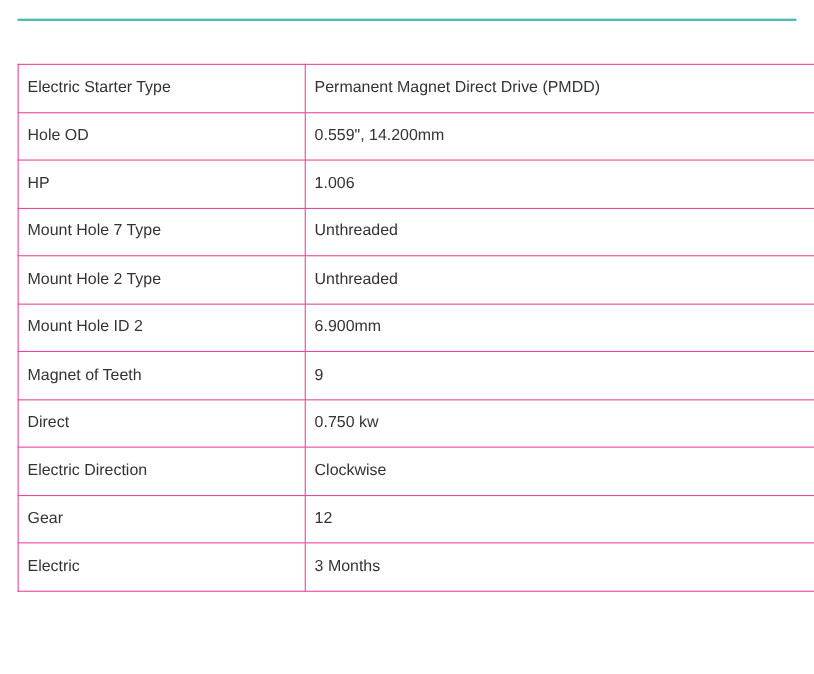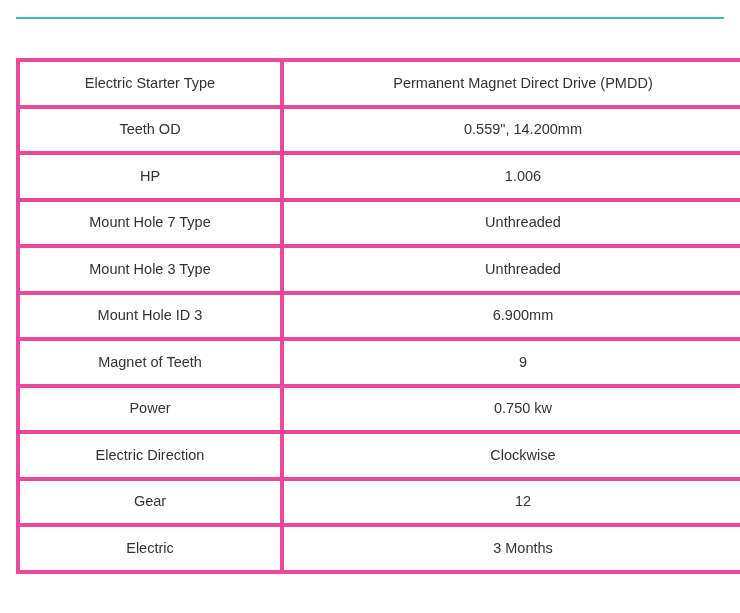--- a/index.html
+++ b/index.html
@@ -34,24 +34,23 @@
     left: 16px;
     width: 708px;
   }
   table.spec-table {
     width: 708px;
     border-collapse: collapse;
     table-layout: fixed;
     background: #ffffff;
   }
   table.spec-table td {
-    border: 4px solid #ec4899;
+    border: 1px solid #ec4899;
     height: 42.5px;
     padding: 0 8px;
-    text-align: center;
     vertical-align: middle;
     font-size: 14.5px;
     color: #333333;
     line-height: 1.3;
     font-weight: normal;
   }
   table.spec-table td.label-cell {
     width: 244px;
   }
   table.spec-table td.value-cell {
@@ -66,45 +65,45 @@
   <div class="top-rule"></div>
 
   <div class="spec-wrap">
     <table class="spec-table">
       <tbody>
         <tr>
           <td class="label-cell">Electric Starter Type</td>
           <td class="value-cell">Permanent Magnet Direct Drive (PMDD)</td>
         </tr>
         <tr>
-          <td class="label-cell">Teeth OD</td>
+          <td class="label-cell">Hole OD</td>
           <td class="value-cell">0.559", 14.200mm</td>
         </tr>
         <tr>
           <td class="label-cell">HP</td>
           <td class="value-cell">1.006</td>
         </tr>
         <tr>
           <td class="label-cell">Mount Hole 7 Type</td>
           <td class="value-cell">Unthreaded</td>
         </tr>
         <tr>
-          <td class="label-cell">Mount Hole 3 Type</td>
+          <td class="label-cell">Mount Hole 2 Type</td>
           <td class="value-cell">Unthreaded</td>
         </tr>
         <tr>
-          <td class="label-cell">Mount Hole ID 3</td>
+          <td class="label-cell">Mount Hole ID 2</td>
           <td class="value-cell">6.900mm</td>
         </tr>
         <tr>
           <td class="label-cell">Magnet of Teeth</td>
           <td class="value-cell">9</td>
         </tr>
         <tr>
-          <td class="label-cell">Power</td>
+          <td class="label-cell">Direct</td>
           <td class="value-cell">0.750 kw</td>
         </tr>
         <tr>
           <td class="label-cell">Electric Direction</td>
           <td class="value-cell">Clockwise</td>
         </tr>
         <tr>
           <td class="label-cell">Gear</td>
           <td class="value-cell">12</td>
         </tr>

